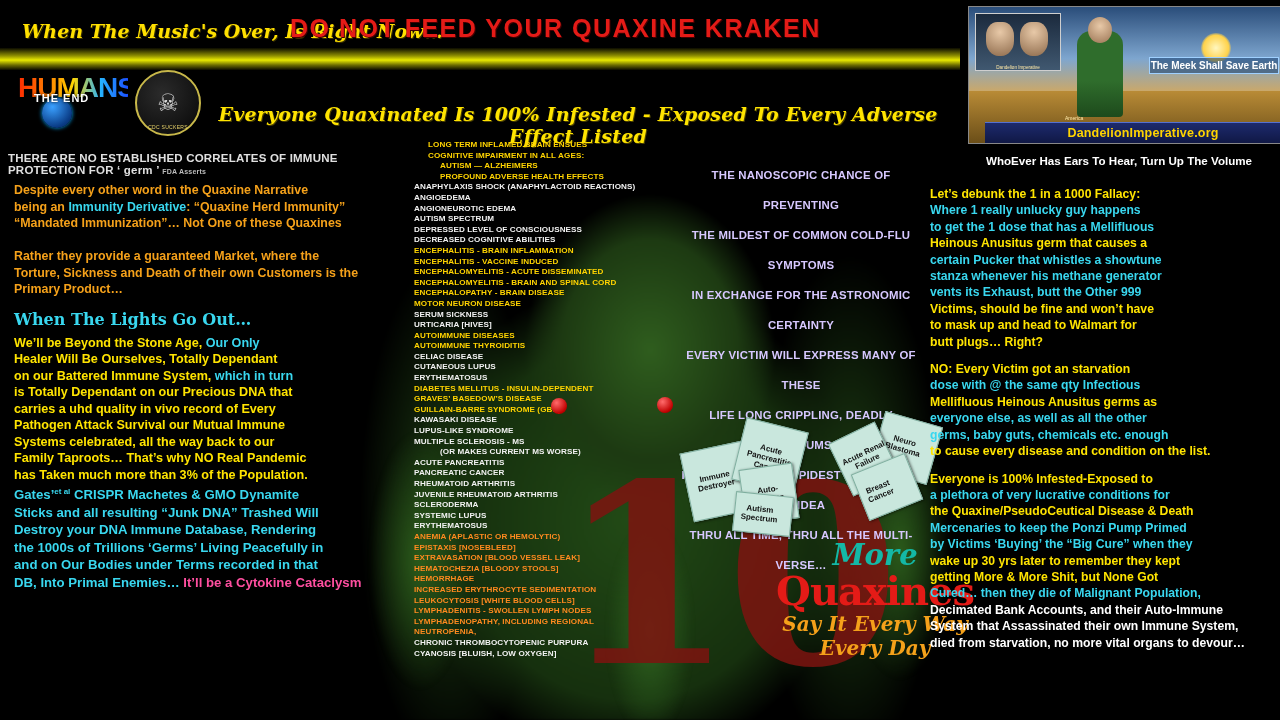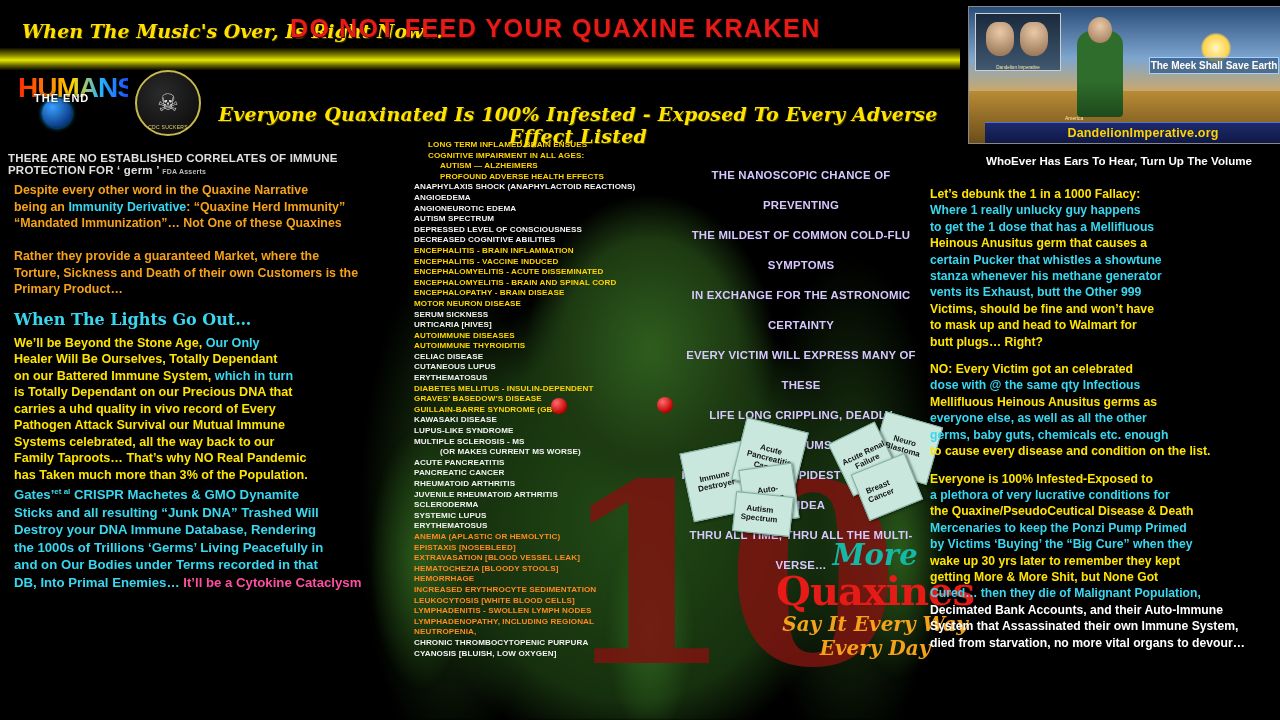--- a/index.html
+++ b/index.html
@@ -433,21 +433,21 @@
         <div class="r-c">to get the 1 dose that has a Mellifluous</div>
         <div class="r-y">Heinous Anusitus germ that causes a</div>
         <div class="r-c">certain Pucker that whistles a showtune</div>
         <div class="r-c">stanza whenever his methane generator</div>
         <div class="r-c">vents its Exhaust, butt the Other 999</div>
         <div class="r-y">Victims, should be fine and won’t have</div>
         <div class="r-y">to mask up and head to Walmart for</div>
         <div class="r-y">butt plugs… Right?</div>
       </div>
     <div class="r-p" id="right-p2">
-        <div class="r-y">NO: Every Victim got an celebrated</div>
+        <div class="r-y">NO: Every Victim got an starvation</div>
         <div class="r-c">dose with @ the same qty Infectious</div>
         <div class="r-y">Mellifluous Heinous Anusitus germs as</div>
         <div class="r-c">everyone else, as well as all the other</div>
         <div class="r-c">germs, baby guts, chemicals etc. enough</div>
         <div class="r-y">to cause every disease and condition on the list.</div>
       </div>
     <div class="r-p" id="right-p3">
         <div class="r-y">Everyone is 100% Infested-Exposed to</div>
         <div class="r-c">a plethora of very lucrative conditions for</div>
         <div class="r-y">the Quaxine/PseudoCeutical Disease &amp; Death</div>

